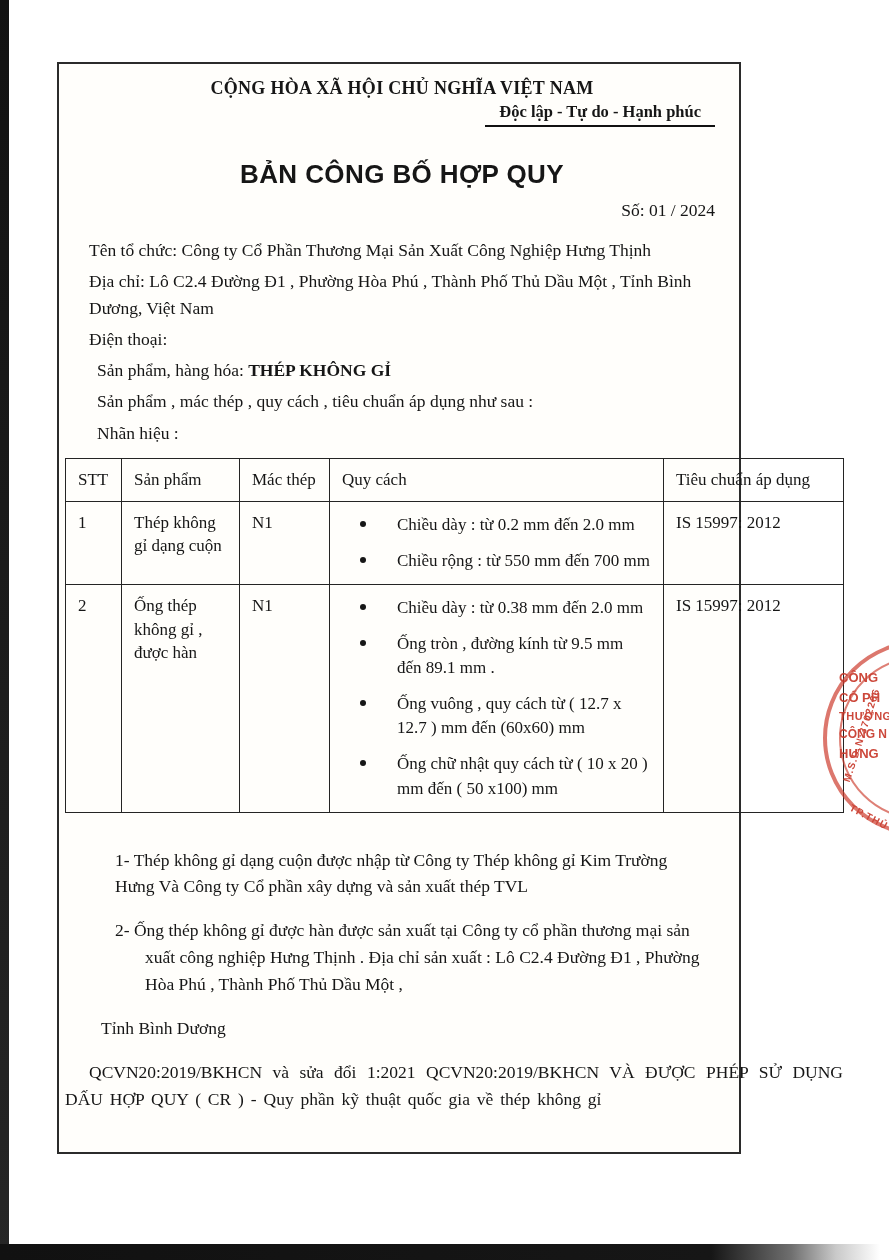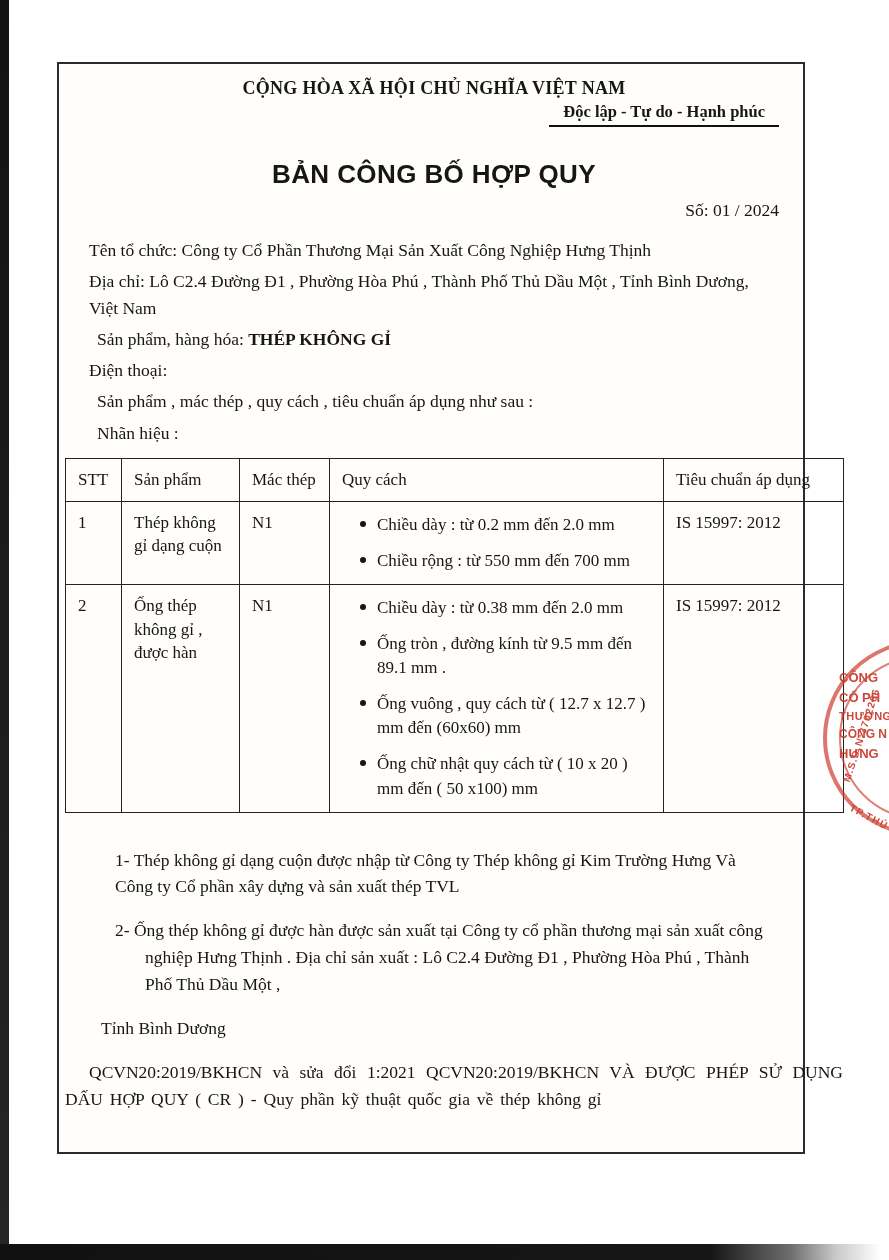--- a/index.html
+++ b/index.html
@@ -20,21 +20,21 @@
     z-index: 6;
   }
   .scan-bottom {
     position: absolute; left: 0; bottom: 0; height: 16px; width: 100%;
     background: linear-gradient(90deg, #111 0%, #161616 80%, #6f6f6f 89%, #c9c9c9 94%, rgba(255,255,255,0) 99%);
     z-index: 6;
   }
 
   .frame {
     position: absolute; left: 57px; top: 62px;
-    width: 748px; height: 1092px;
+    width: 684px; height: 1092px;
     border: 2px solid #2b2b2b;
     background: #fffefb;
   }
   .inner { padding: 14px 24px 0 30px; }
 
   .nat-line1 { text-align: center; font-weight: bold; font-size: 18px; letter-spacing: .3px; }
   .nat-line2 { text-align: right; margin-top: 3px; }
   .nat-line2 span {
     display: inline-block; font-weight: bold; font-size: 16.5px;
     border-bottom: 2px solid #111; padding: 0 14px 3px;
@@ -59,21 +59,21 @@
   .spec th, .spec td {
     border: 1.6px solid #242424;
     vertical-align: top; text-align: left;
     padding: 9px 8px 9px 12px; font-weight: normal;
     line-height: 1.4;
   }
   .spec th { font-size: 17px; }
   .c-center { text-align: center; padding-left: 4px; }
   .c-mt { padding-left: 22px; }
   .qc-cell { padding-left: 6px; }
-  .b { display: flex; gap: 11px; margin: 2px 4px 12px 18px; line-height: 1.42; }
+  .b { display: flex; gap: 31px; margin: 2px 4px 12px 18px; line-height: 1.42; }
   .b:last-child { margin-bottom: 2px; }
   .dot { flex: 0 0 auto; width: 6px; height: 6px; border-radius: 50%; background: #161616; margin-top: 8px; }
 
   .notes { margin-top: 34px; padding: 0 8px 0 26px; font-size: 17.5px; line-height: 1.52; }
   .note { margin-top: 7px; }
   .hang { padding-left: 30px; text-indent: -30px; }
   .outdent { margin-left: -14px; }
   .final-para {
     margin: 6px 0 0 -24px; width: 778px;
     font-size: 17.5px; line-height: 1.55;
@@ -129,22 +129,22 @@
     <div class="nat-line2">
       <span>Độc lập - Tự do - Hạnh phúc</span>
     </div>
 
     <div class="doc-title">BẢN CÔNG BỐ HỢP QUY</div>
     <div class="doc-number">Số: 01 / 2024</div>
 
     <div class="body-block">
       <p class="para">Tên tổ chức: Công ty Cổ Phần Thương Mại Sản Xuất Công Nghiệp Hưng Thịnh</p>
       <p class="para">Địa chỉ: Lô C2.4 Đường Đ1 , Phường Hòa Phú , Thành Phố Thủ Dầu Một , Tỉnh Bình Dương, Việt Nam</p>
+      <p class="para">Điện thoại:</p>
       <p class="para ind"><span>Sản phẩm, hàng hóa: </span><span class="bold">THÉP KHÔNG GỈ</span></p>
-      <p class="para">Điện thoại:</p>
       <p class="para ind">Sản phẩm , mác thép , quy cách , tiêu chuẩn áp dụng như sau :</p>
       <p class="para ind">Nhãn hiệu :</p>
     </div>
 
     <table class="spec">
       <colgroup>
         <col style="width:56px">
           <col style="width:118px">
           <col style="width:90px">
           <col style="width:334px">

